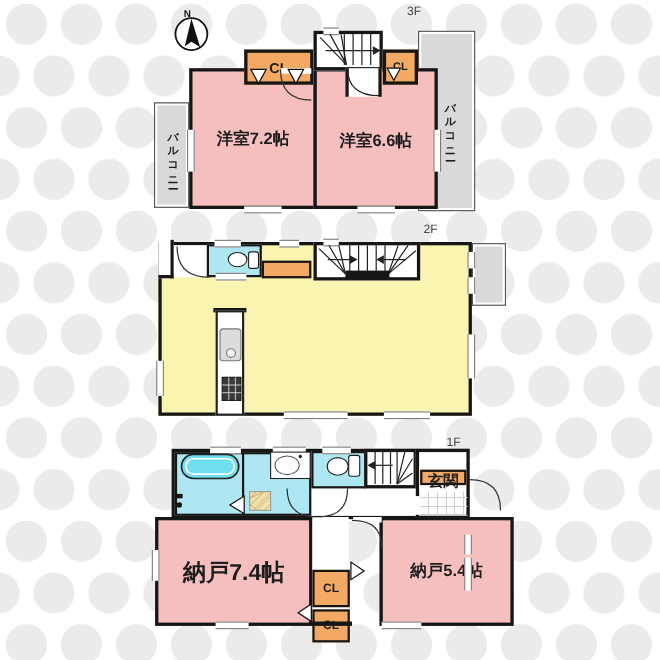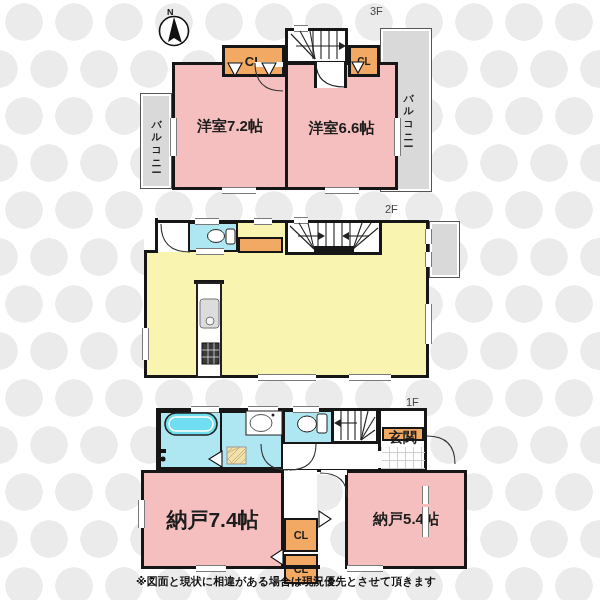--- a/index.html
+++ b/index.html
@@ -241,14 +241,13 @@
       <polygon points="222,451 222,467 209,459" fill="#fff" stroke="#111"></polygon>
       <path d="M261,444 Q261,470 288,470"></path>
       <path d="M316,444 Q316,470 289,470"></path>
       <path d="M320,473 Q347,473 347,497"></path>
       <path d="M427,436 Q455,436 455,464"></path>
       <polygon points="319,511 319,527 331,519" fill="#fff" stroke="#111"></polygon>
       <polygon points="283,549 283,565 271,557" fill="#fff" stroke="#111"></polygon>
     </g>
   </svg>
 
-  <div class="disclaimer">※図面と現状に相違がある場合は現況優先とさせて頂きます</div>
 </div>
 
 </body></html>

